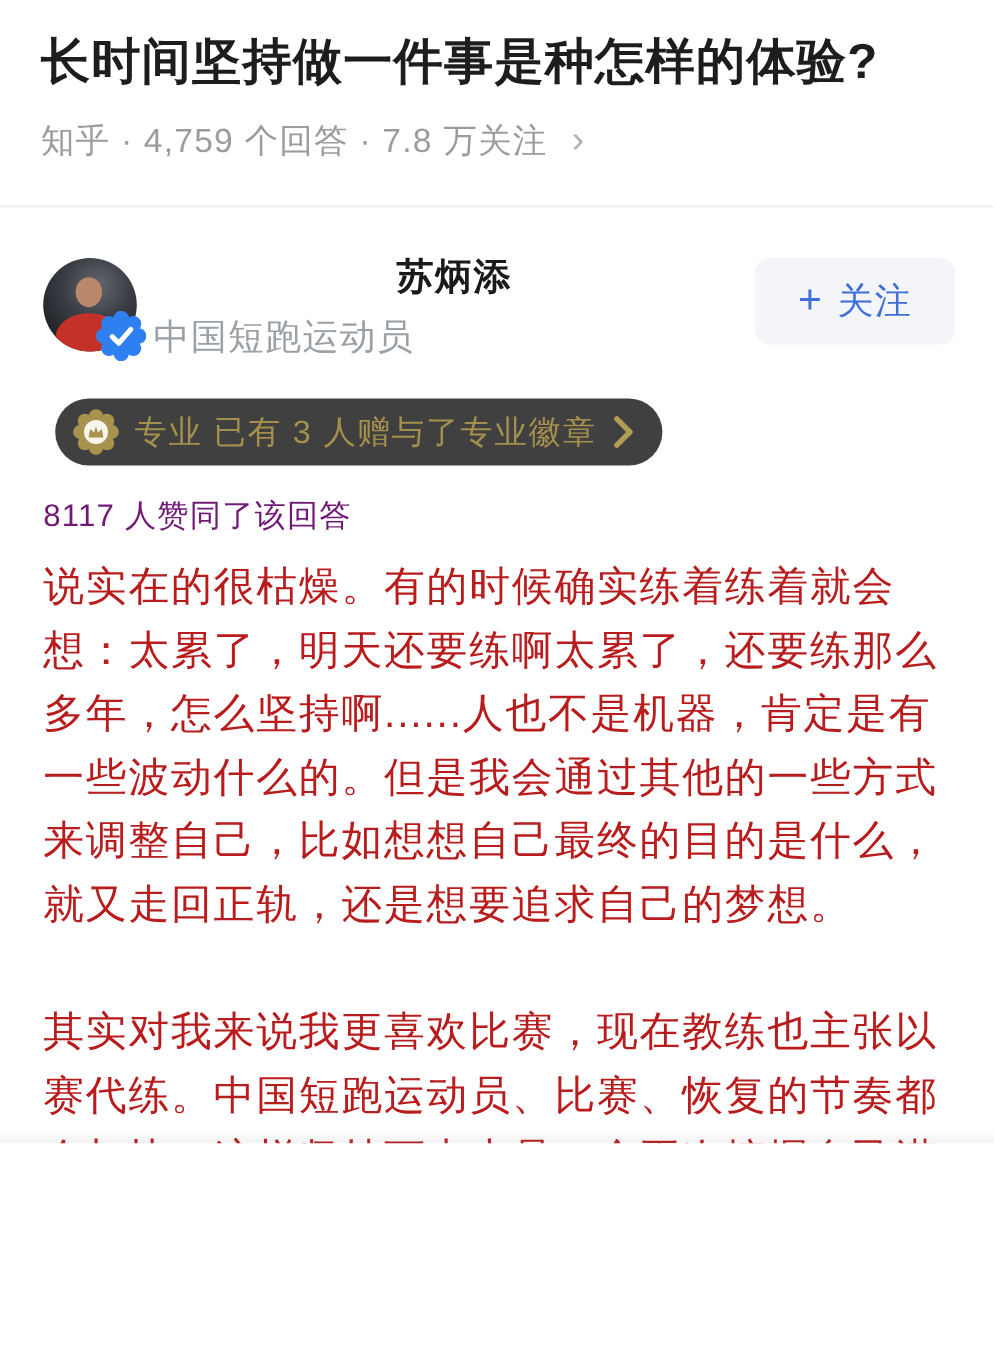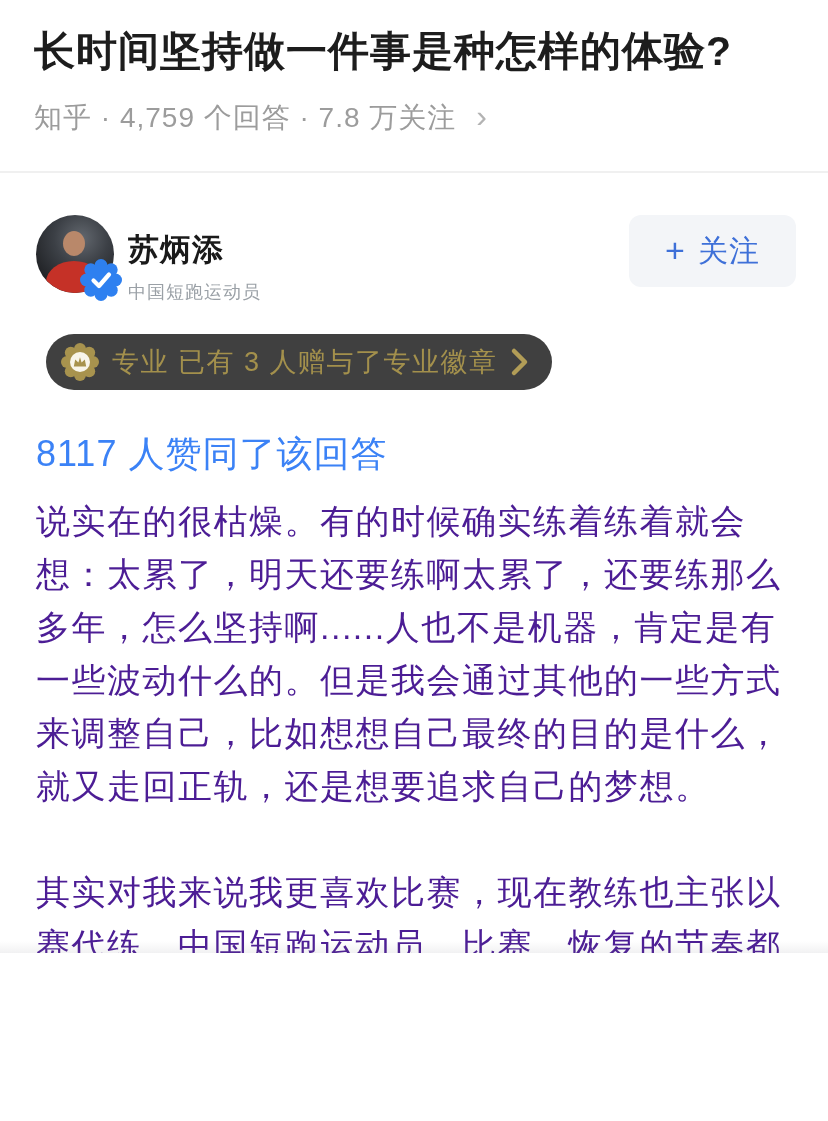--- a/index.html
+++ b/index.html
@@ -68,24 +68,24 @@
     background: #c53127;
   }
   .verified {
     position: absolute; right: -8px; bottom: -8px;
     width: 42px; height: 42px;
   }
 
   .author-info { margin-left: 14px; flex: 1 1 auto; }
   .author-name {
     font-size: 31px; font-weight: 700; color: #1a1a1a;
-    line-height: 1.1; margin-top: 20px; letter-spacing: 1px; cursor: pointer;
+    line-height: 1.1; margin-top: 1px; letter-spacing: 1px; cursor: pointer; text-align: center;
   }
   .author-bio {
-    margin-top: 13px; font-size: 18px; color: #9aa0a6; letter-spacing: 1px;
+    margin-top: 13px; font-size: 30px; color: #9aa0a6; letter-spacing: 1px;
   }
 
   .follow-btn {
     flex: 0 0 auto;
     width: 167px; height: 72px;
     margin-top: 2px;
     background: #f3f5f8;
     border: none;
     border-radius: 12px;
     color: #3e70d8;
@@ -112,30 +112,30 @@
   }
   .badge-pill .badge-text {
     font-size: 27px;
     color: #a3904c;
     letter-spacing: 1.5px;
   }
   .badge-pill svg { display: block; }
 
   
   .upvotes {
-    margin-top: 40px;
-    font-size: 36px;
-    color: #3b82f6;
+    margin-top: 24px;
+    font-size: 26px;
+    color: #701a75;
     letter-spacing: 1px;
   }
   .body-text {
     margin-top: 16px;
     font-size: 34px;
     line-height: 53px;
-    color: #4c1d95;
+    color: #b91c1c;
     letter-spacing: 1.5px;
   }
   .body-text p + p { margin-top: 53px; }
 
   .answer-footer {
     margin-top: 56px;
     font-size: 27px;
     color: #9ba1ab;
     letter-spacing: 1px;
   }

